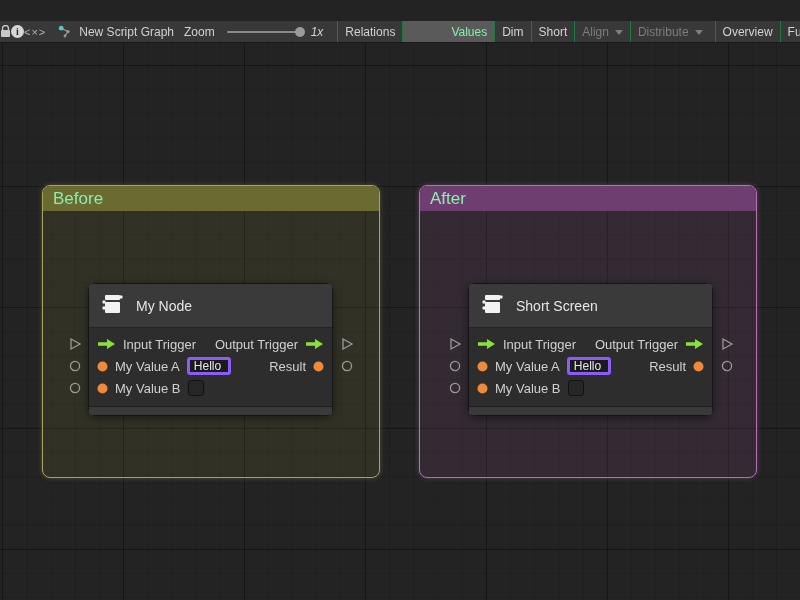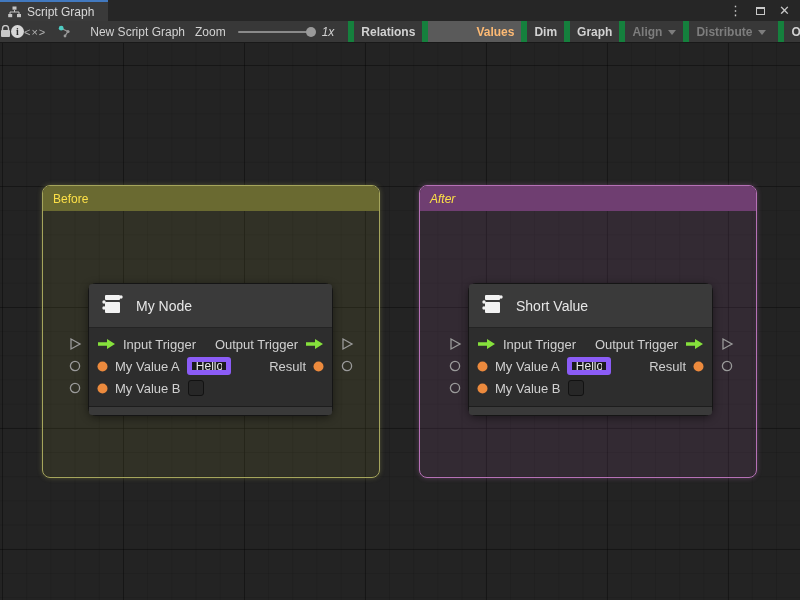--- a/index.html
+++ b/index.html
@@ -16,101 +16,79 @@
   .max-box { width:9px; height:8px; border:1.5px solid #c8c8c8; border-top-width:2.5px; }
 
   
   .toolbar { position:absolute; left:0; top:21px; width:800px; height:22px; background:#383838; border-bottom:1px solid #191919; display:flex; align-items:center; font-size:12px; color:#d2d2d2; white-space:nowrap; overflow:hidden; }
   .tool-ic { display:flex; align-items:center; justify-content:center; height:22px; cursor:pointer; }
   .lock-btn { width:26px; }
   .info-btn { width:24px; }
   .code-btn { width:72px; color:#b4b4b4; font-size:11px; letter-spacing:1px; }
   .vsep { width:1px; height:22px; background:#2a2a2a; }
   .info-circle { width:13px; height:13px; border-radius:50%; background:#d6d6d6; color:#2d2d2d; font-size:10px; font-weight:bold; display:flex; align-items:center; justify-content:center; font-family:"Liberation Serif", serif; }
-  .graph-btn { display:flex; align-items:center; gap:18px; margin-left:12px; cursor:pointer;justify-content:flex-end; }
+  .graph-btn { display:flex; align-items:center; gap:7px; margin-left:12px; cursor:pointer;justify-content:flex-end; }
   .zoom-wrap { display:flex; align-items:center; margin-left:10px; }
   .zoom-track { position:relative; width:76px; height:2px; background:#8a8a8a; margin-left:12px; border-radius:1px; cursor:pointer; }
   .zoom-handle { position:absolute; right:-2px; top:-4px; width:10px; height:10px; border-radius:50%; background:#9a9a9a; }
   .zoom-val { margin-left:8px;font-style:italic; }
   .tb-buttons { display:flex; align-items:stretch; height:22px; margin-left:14px; }
-  .tbtn { display:flex; align-items:center; padding:0 7px; border-left:6px solid #15803d; cursor:pointer;font-weight:bold; }
-  .tbtn.active { background:#5a5a5a; color:#fdba74;padding-left:48px; }
+  .tbtn { display:flex; align-items:center; padding:0 7px; border-left:1px solid #15803d; cursor:pointer; }
+  .tbtn.active { background:#5a5a5a; color:#86efac;padding-left:48px; }
   .tbtn.disabled { color:#7d7d7d; cursor:default; }
   .dd-arrow { width:0; height:0; border-left:4px solid transparent; border-right:4px solid transparent; border-top:5px solid #7d7d7d; margin-left:6px; margin-top:2px; }
   .gap { width:5px; }
 
   
   .canvas { position:absolute; left:0; top:43px; width:800px; height:557px; background-color:#232323;
     background-image:
       linear-gradient(to right, rgba(0,0,0,0.30) 1px, transparent 1px),
       linear-gradient(to bottom, rgba(0,0,0,0.30) 1px, transparent 1px),
       linear-gradient(to right, rgba(0,0,0,0.10) 1px, transparent 1px),
       linear-gradient(to bottom, rgba(0,0,0,0.10) 1px, transparent 1px);
     background-size:121px 121px, 121px 121px, 24.2px 24.2px, 24.2px 24.2px;
     background-position:2px 22px, 2px 22px, 2px 22px, 2px 22px; }
 
   
   .group { position:absolute; width:338px; height:293px; border-radius:8px; }
   .group-before { left:42px; top:142px; border:1px solid #a5a55c; background:rgba(138,138,58,0.14); box-shadow:0 0 5px rgba(170,170,90,0.35); }
   .group-after  { left:419px; top:142px; border:1px solid #b671b6; background:rgba(165,90,165,0.13); box-shadow:0 0 5px rgba(185,115,185,0.35); }
-  .group-header { height:25px; display:flex; align-items:center; padding-left:10px; font-size:12px; color:#fde047; border-radius:7px 7px 0 0; cursor:pointer; }
+  .group-header { height:25px; display:flex; align-items:center; padding-left:10px; font-size:17px; color:#86efac; border-radius:7px 7px 0 0; cursor:pointer; }
   .group-before .group-header { background:#6a6a31; }
-  .group-after  .group-header { background:#6f3e71;font-style:italic; }
+  .group-after  .group-header { background:#6f3e71; }
 
   
   .node { position:absolute; width:245px; background:#2d2d2d; border:1px solid #151515; border-radius:8px; box-shadow:0 2px 8px rgba(0,0,0,0.45); cursor:pointer; }
   .node-1 { left:88px; top:240px; }
   .node-2 { left:468px; top:240px; }
   .node-header { height:44px; background:#3a3a3a; border-bottom:1px solid #242424; border-radius:3px 3px 0 0; display:flex; align-items:center; padding-left:10px; gap:11px; }
   .node-title { font-size:14px; color:#e6e6e6; }
   .node-body { padding:5px 0 4px 0; }
   .prow { height:22px; display:flex; align-items:center; padding:0 8px; font-size:13px; color:#d0d0d0; }
   .prow .lbl { margin-left:7px; }
   .prow .rgt { margin-left:auto; display:flex; align-items:center;justify-content:center; }
   .prow .rgt .lbl { margin:0 7px 0 0; }
-  .pin-field { margin-left:7px; background:#1b1b1b; border:5px solid #8b5cf6; border-radius:3px; color:#e8e8e8; font-size:12px; font-family:"Liberation Sans", sans-serif; width:44px; height:18px; padding:0 4px; outline:none; }
+  .pin-field { margin-left:7px; background:#1b1b1b; border:3px solid #8b5cf6; border-radius:3px; color:#e8e8e8; font-size:12px; font-family:"Liberation Sans", sans-serif; width:44px; height:18px; padding:0 4px; outline:none; }
   .pin-field-empty { margin-left:7px; width:16px; height:16px; background:#272727; border:1px solid #121212; border-radius:3px; }
   .node-footer { height:9px; background:#3a3a3a; border-top:1px solid #1d1d1d; border-radius:0 0 3px 3px; margin-top:3px; }
   .flow-icon svg, .dot-icon svg { display:block; }
   
   .ext { position:absolute; width:14px; height:14px; }
   .ext svg { display:block; }
   .ext.l { left:-21px; }
   .ext.r { left:251px; }
   .ext.row1 { top:53px; }
   .ext.row2 { top:75px; }
   .ext.row3 { top:97px; }
 </style>
 </head>
 <body>
 
 <div class="window">
 
-  <div class="tabbar">
-    <div class="tab">
-      <span class="tab-icon">
-        <svg width="13" height="12" viewBox="0 0 13 12">
-            <g fill="none" stroke="#c4c4c4" stroke-width="1">
-              <path d="M6.5 4 V6 M2 8 V6 H11 V8"></path>
-            </g>
-            <g fill="#c4c4c4">
-              <rect x="4.5" y="0.5" width="4" height="3.2"></rect>
-              <rect x="0.2" y="8" width="4" height="3.2"></rect>
-              <rect x="9" y="8" width="4" height="3.2"></rect>
-            </g>
-          </svg>
-      </span>
-      <span class="tab-label">Script Graph</span>
-    </div>
-    <div class="win-controls">
-      <span class="glyph">⋮</span>
-      <span class="max-box"></span>
-      <span class="glyph">✕</span>
-    </div>
-  </div>
 
   <div class="toolbar">
     <span class="tool-ic lock-btn">
       <svg width="11" height="13" viewBox="0 0 11 13">
           <path d="M2.5 5 V3.5 a3 3 0 0 1 6 0 V5" fill="none" stroke="#c8c8c8" stroke-width="1.4"></path>
           <rect x="1" y="5" width="9" height="7" rx="1" fill="#c8c8c8"></rect>
         </svg>
     </span>
     <span class="tool-ic info-btn">
       <span class="info-circle">i</span>
@@ -133,21 +111,21 @@
       <span>Zoom</span>
       <span class="zoom-track">
           <span class="zoom-handle"></span>
         </span>
       <span class="zoom-val">1x</span>
     </span>
     <div class="tb-buttons">
       <span class="tbtn">Relations</span>
       <span class="tbtn active">Values</span>
       <span class="tbtn">Dim</span>
-      <span class="tbtn">Graph</span>
+      <span class="tbtn">Short</span>
       <span class="tbtn disabled">
           <span>Align</span>
           <span class="dd-arrow"></span>
         </span>
       <span class="tbtn disabled">
           <span>Distribute</span>
           <span class="dd-arrow"></span>
         </span>
       <span class="gap"></span>
       <span class="tbtn">Overview</span>
@@ -289,21 +267,21 @@
           <svg width="26" height="24" viewBox="0 0 26 24">
               <g fill="#f2f2f2">
                 <rect x="6" y="3" width="15" height="5" rx="1"></rect>
                 <rect x="6" y="10" width="15" height="11" rx="1"></rect>
                 <circle cx="5" cy="10" r="1.7"></circle>
                 <circle cx="5" cy="16" r="1.7"></circle>
                 <circle cx="22" cy="5" r="1.7"></circle>
               </g>
             </svg>
         </span>
-        <span class="node-title">Short Value</span>
+        <span class="node-title">Short Screen</span>
       </div>
       <div class="node-body">
         <div class="prow">
           <span class="flow-icon">
               <svg width="19" height="12" viewBox="0 0 19 12">
                 <path d="M1 4.2 h9 V1 l8 5 -8 5 V7.8 h-9 z" fill="#86e13c"></path>
               </svg>
             </span>
           <span class="lbl">Input Trigger</span>
           <span class="rgt">

